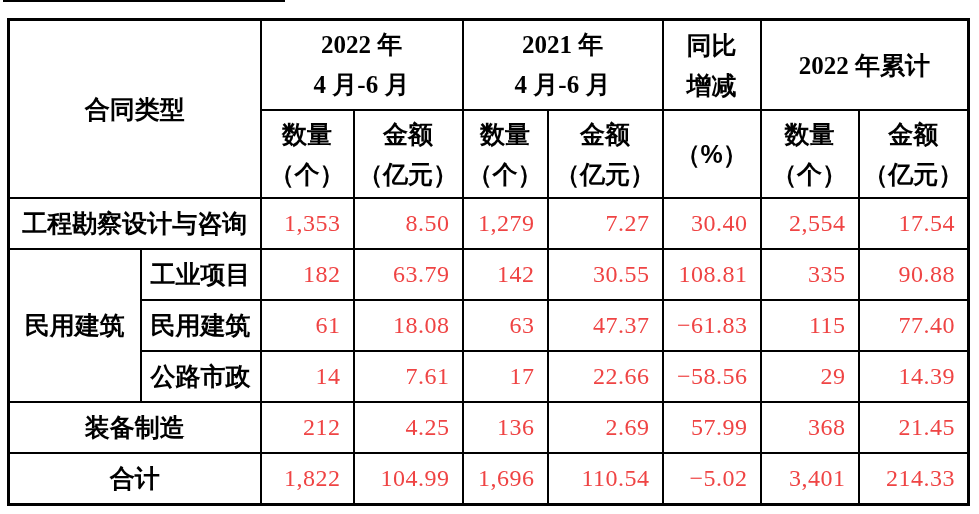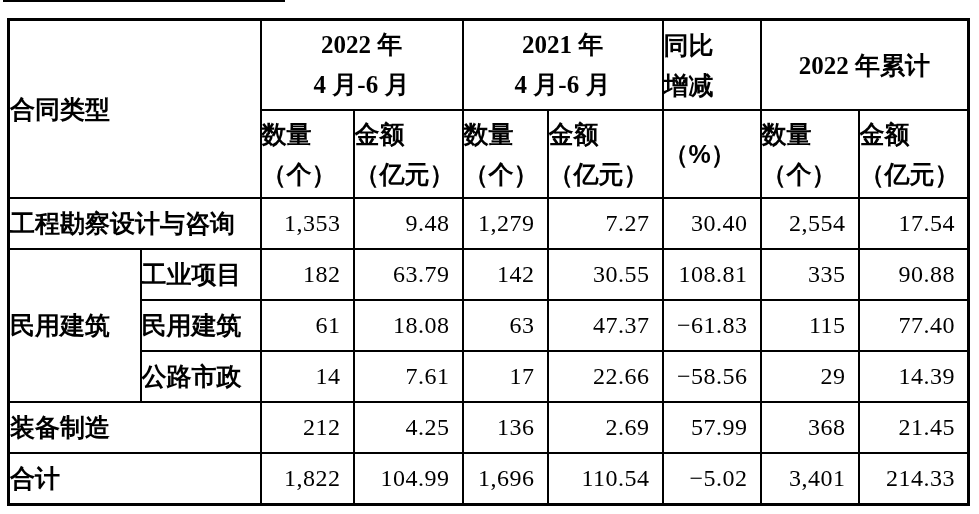--- a/index.html
+++ b/index.html
@@ -42,34 +42,35 @@
   }
   tr.hrow1 td { height: 88px; }
   tr.hrow2 td { height: 86px; }
   tr.drow  td { height: 49px; margin-top: 8px; }
 
   .cn {
     font-family: "Liberation Sans", sans-serif;
     font-weight: 700;
     font-size: 25px;
     color: #000000;
+    text-align: center;
   }
   .cn-mixed {
     font-family: "Liberation Serif", serif;
     font-weight: 700;
     font-size: 25px;
     color: #000000;
     text-align: center;
   }
   .stack div { line-height: 40px; }
   .num {
     font-family: "Liberation Serif", serif;
     font-weight: 400;
     font-size: 24px;
-    color: #000000;
+    color: #ef4444;
     text-align: right;
     padding-right: 12px !important;
     letter-spacing: 0.5px;
     white-space: nowrap;
   }
 </style>
 </head>
 <body>
 
 <div class="page">
@@ -130,21 +131,21 @@
       </td>
       <td class="cn stack">
         <div>金额</div>
         <div>（亿元）</div>
       </td>
     </tr>
 
     <tr class="drow">
       <td class="cn" colspan="2">工程勘察设计与咨询</td>
       <td class="num">1,353</td>
-      <td class="num">9.48</td>
+      <td class="num">8.50</td>
       <td class="num">1,279</td>
       <td class="num">7.27</td>
       <td class="num">30.40</td>
       <td class="num">2,554</td>
       <td class="num">17.54</td>
     </tr>
 
     <tr class="drow">
       <td class="cn" rowspan="3">民用建筑</td>
       <td class="cn">工业项目</td>

